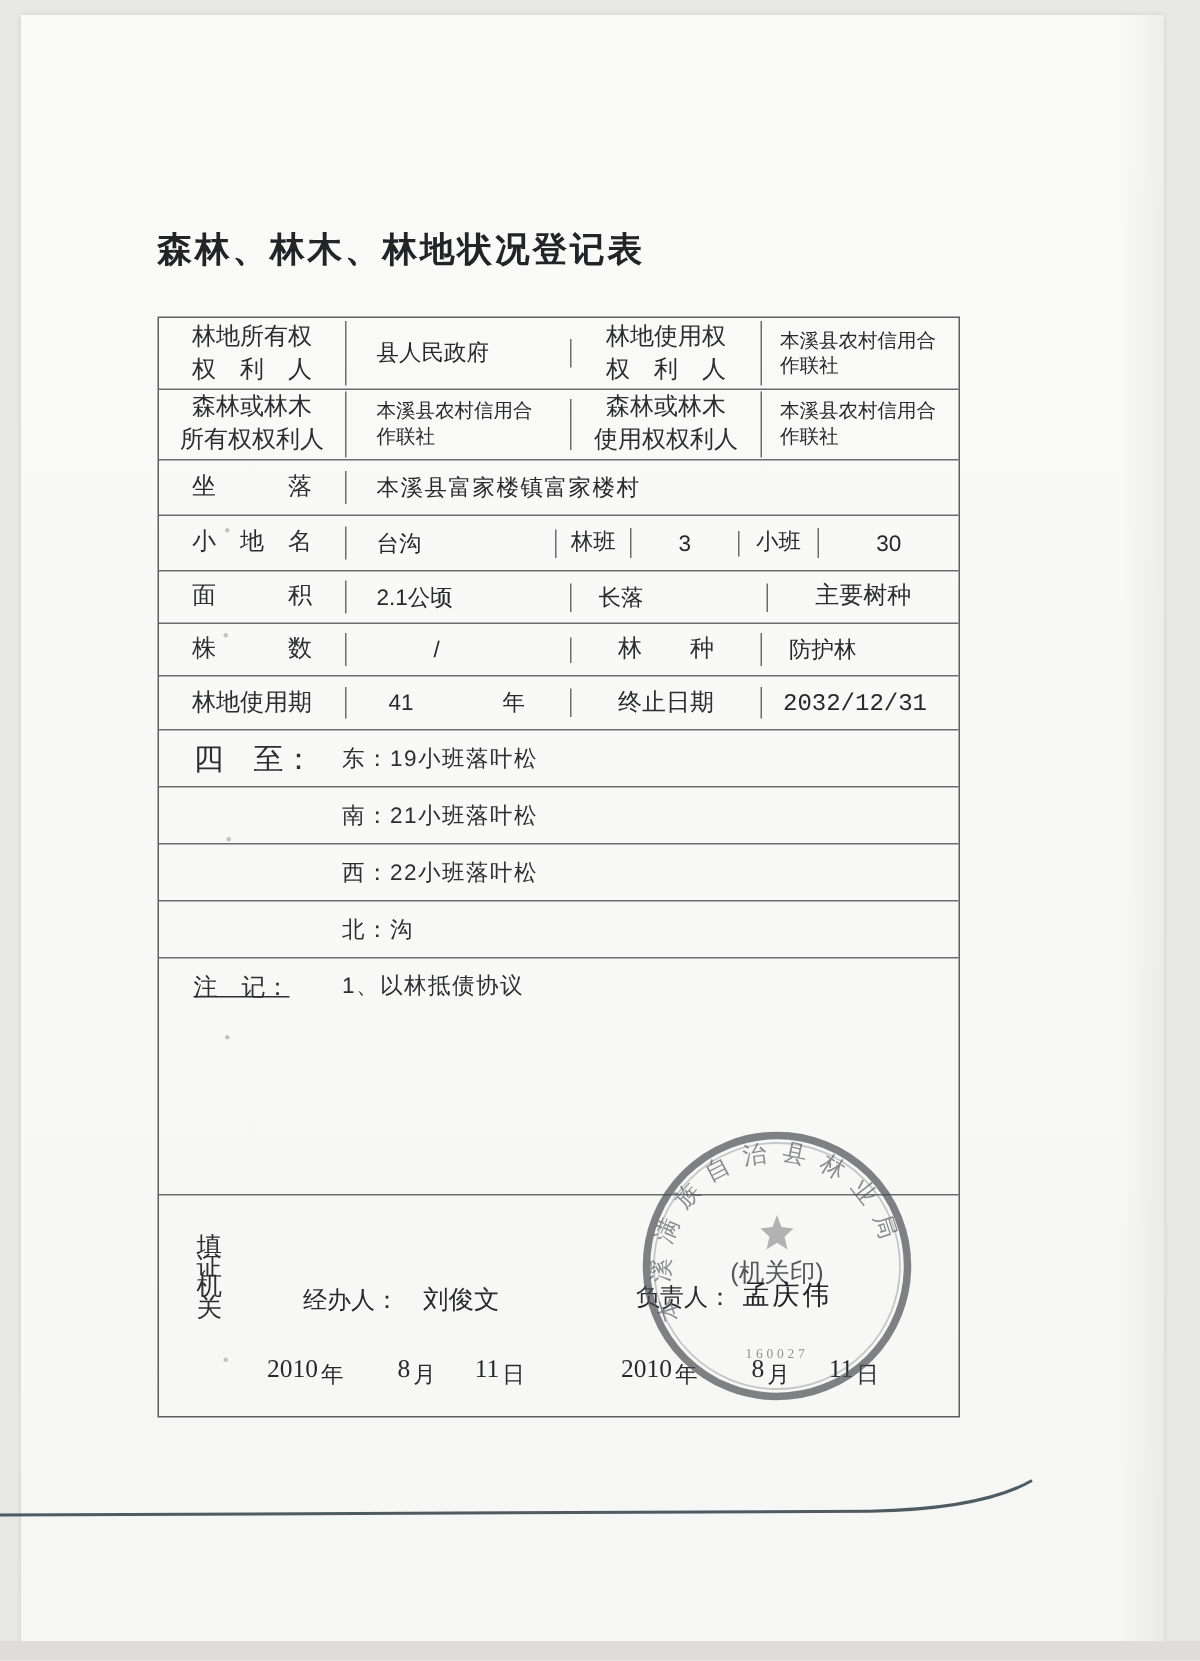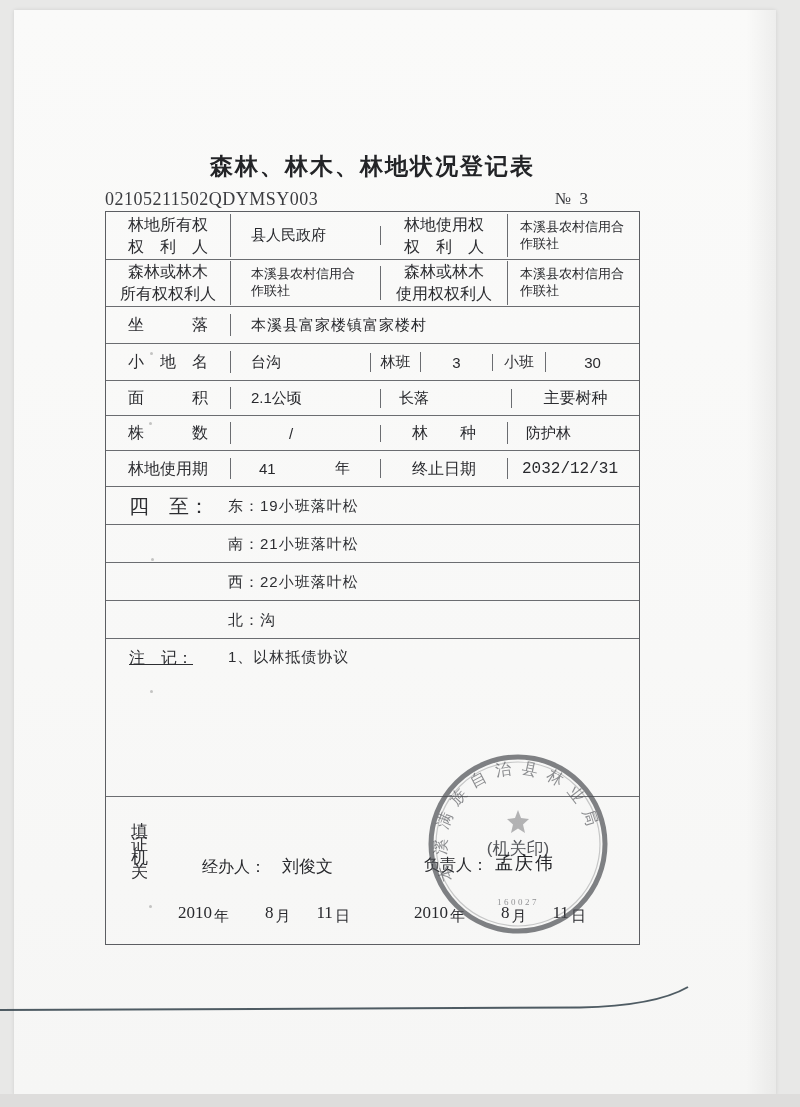--- a/index.html
+++ b/index.html
@@ -19,21 +19,21 @@
   }
   .paper-right-shade{
     position:absolute;right:0;top:0;width:30px;height:100%;
     background:linear-gradient(90deg,rgba(0,0,0,0) 0%,rgba(0,0,0,0.05) 100%);
     pointer-events:none;
   }
   .bottom-band{position:absolute;left:0;bottom:0;width:100%;height:13px;background:#dedddc;}
 
   .doc-title{
     position:absolute;left:91px;top:141px;width:535px;
-    text-align:center;font-size:23px;font-weight:bold;letter-spacing:2px;
+    font-size:23px;font-weight:bold;letter-spacing:2px;
     color:#232427;
   }
   .header-line{position:absolute;left:91px;top:179px;width:535px;height:24px;}
   .form-code{
     position:absolute;left:0;top:0;
     font-family:"Liberation Serif","DejaVu Serif",serif;
     font-size:18px;letter-spacing:0.5px;color:#3a3b3f;
   }
   .form-serial{
     position:absolute;left:450px;top:0;
@@ -106,24 +106,20 @@
 </style>
 </head>
 <body>
 
 <div class="stage">
   <div class="paper">
     <div class="paper-right-shade"></div>
 
     <div class="doc-title">森林、林木、林地状况登记表</div>
 
-    <div class="header-line">
-      <span class="form-code">02105211502QDYMSY003</span>
-      <span class="form-serial">№ 3</span>
-    </div>
 
     <div class="form-table">
 
       <div class="tr" style="height:48px">
         <div class="td lab c1">林地所有权
 权　利　人</div>
         <div class="td val c2">县人民政府</div>
         <div class="td lab c3">林地使用权
 权　利　人</div>
         <div class="td val small c4">本溪县农村信用合

